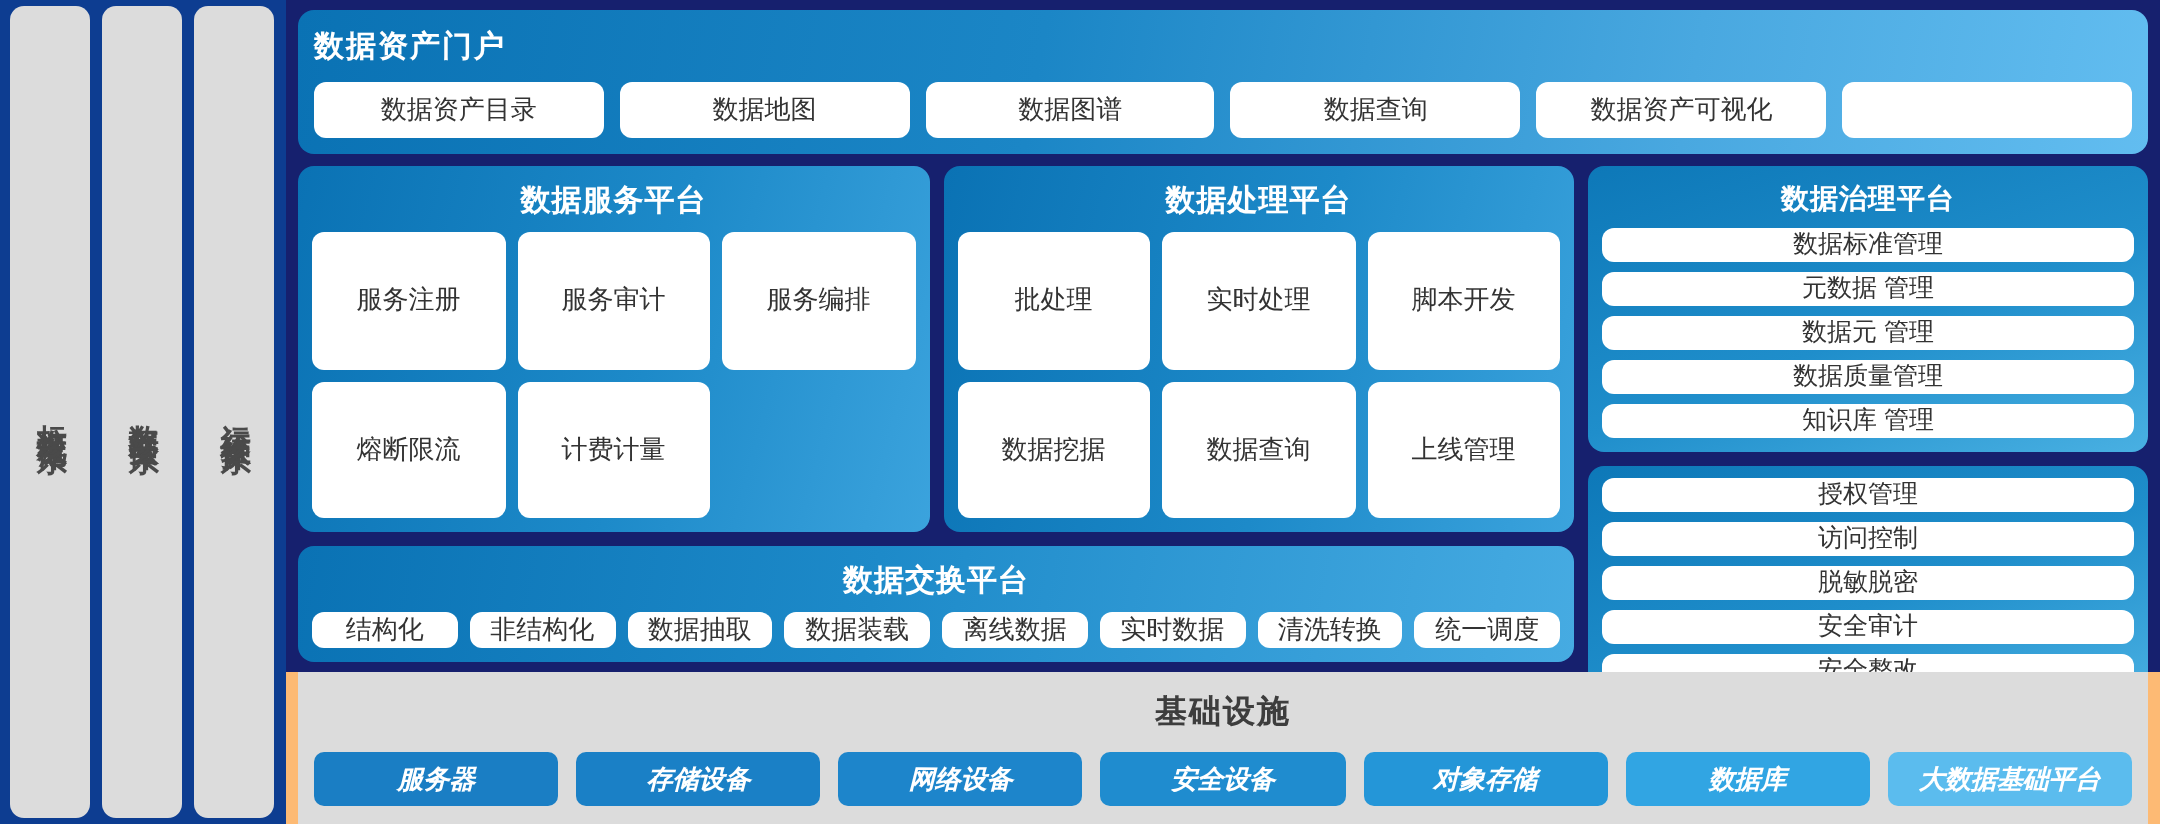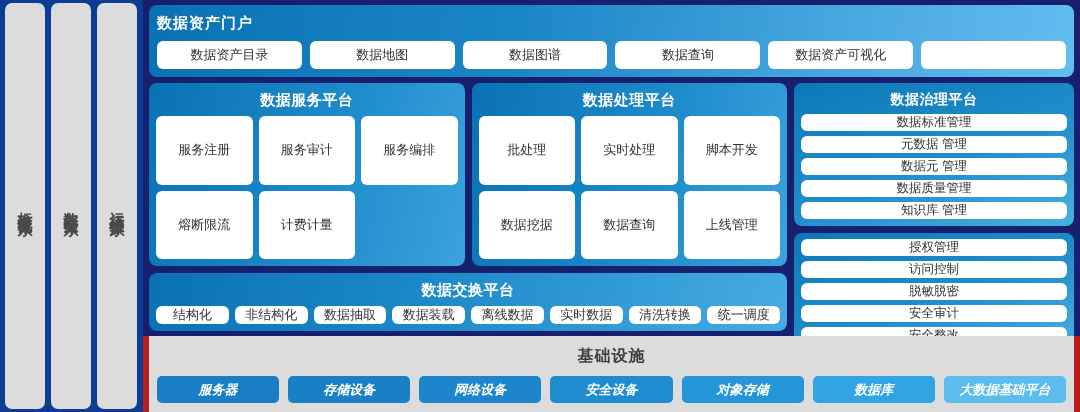--- a/index.html
+++ b/index.html
@@ -194,21 +194,21 @@
   .colflex {
     flex: 1 1 auto;
     display: flex;
     flex-direction: column;
     gap: 5px;
   }
   .colflex .chip { flex: 1 1 0; font-size: 12.5px; }
 
   
   .infra-wrap {
-    background: #b91c1c;
+    background: #fdba74;
     padding: 0 6px 0 6px;
     box-sizing: border-box;
     flex: 0 0 auto;
   }
   .infra {
     background: #dcdcdc;
     padding: 8px 8px 9px 8px;
     box-sizing: border-box;
     display: flex;
     flex-direction: column;

